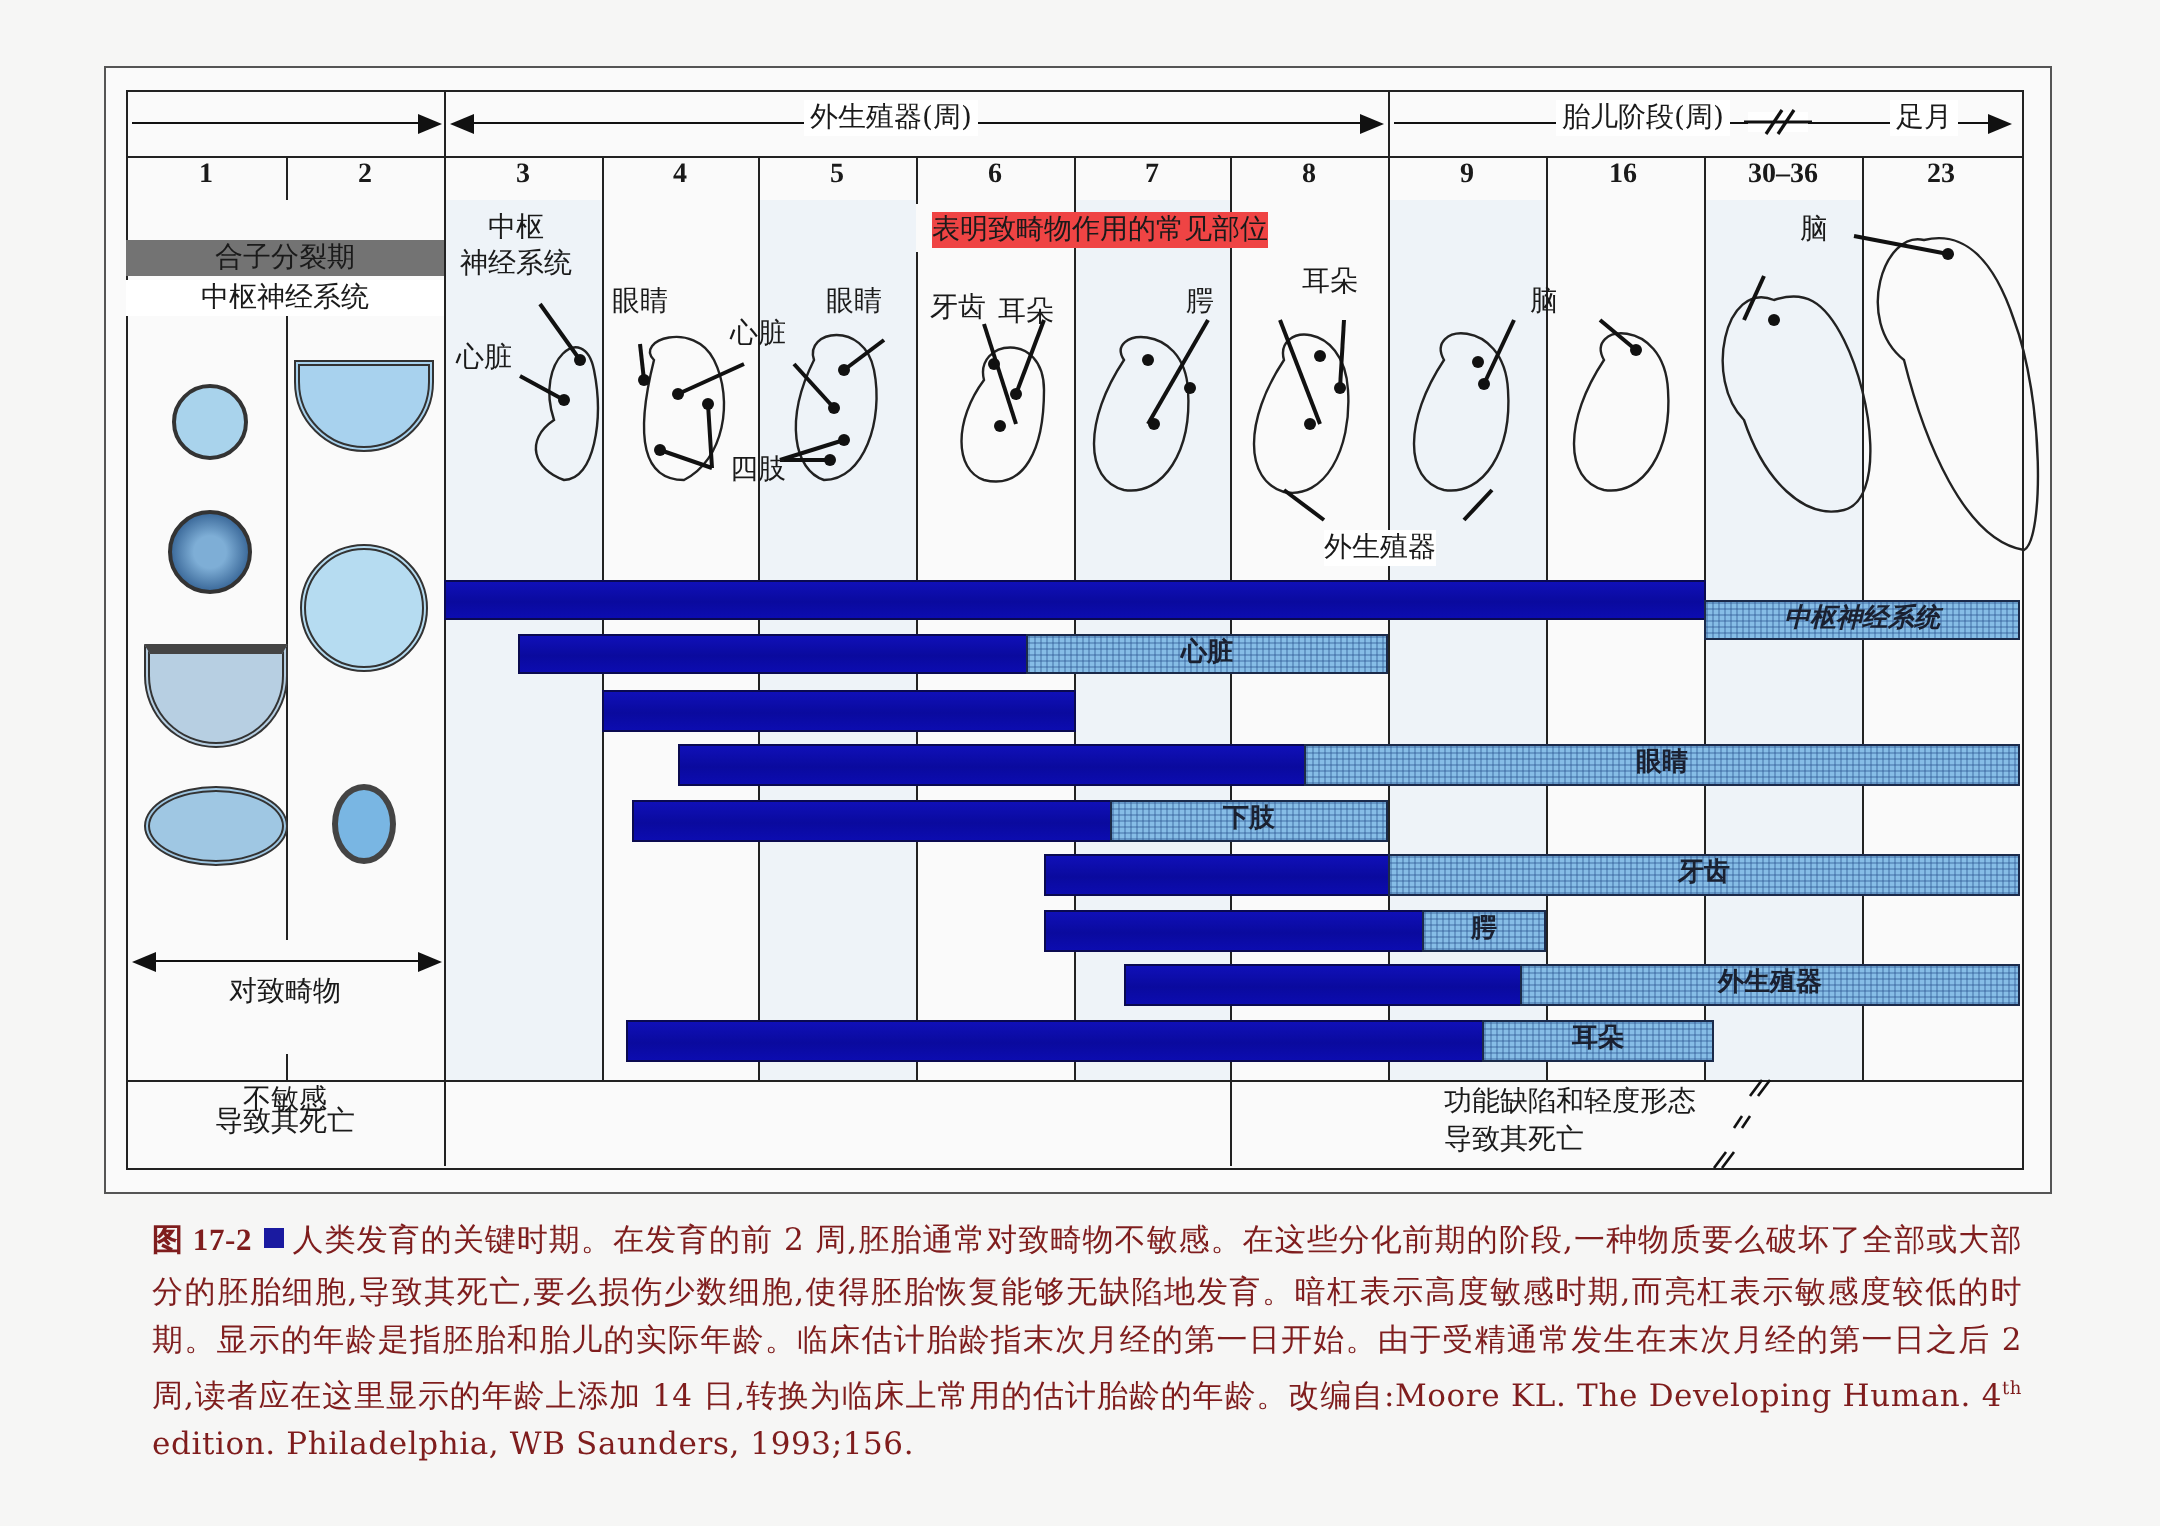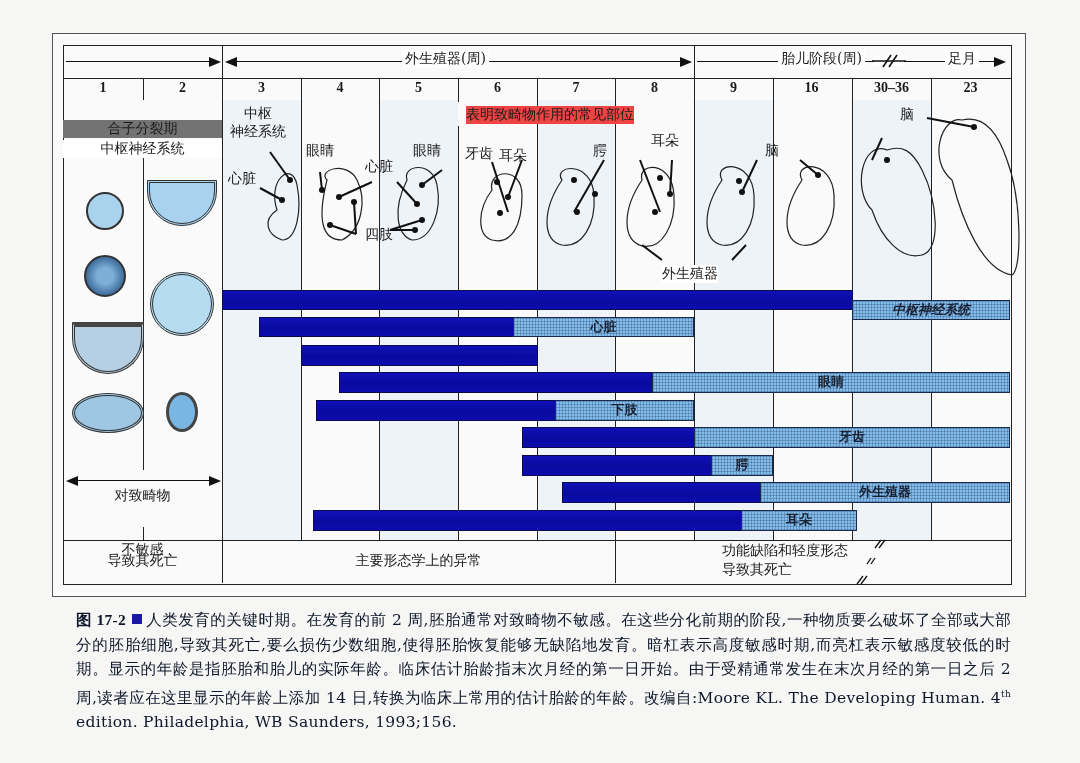--- a/index.html
+++ b/index.html
@@ -16,21 +16,21 @@
   .lbl{position:absolute;font-size:14px;white-space:nowrap;}
   .lbl.b{font-weight:normal;}
   .bar-dark{position:absolute;background:linear-gradient(#1010b8,#0a0a9e 55%,#0c0cb0);border:1.4px solid #0a0a50;box-sizing:border-box;}
   .bar-light{position:absolute;box-sizing:border-box;border:1.4px solid #1b2a4a;
     background-color:#86bde6;
     background-image:linear-gradient(rgba(40,80,140,.35) 1px,transparent 1px),linear-gradient(90deg,rgba(40,80,140,.35) 1px,transparent 1px);
     background-size:3px 3px;
     font-size:13px;font-weight:bold;text-align:center;color:#1a2030;line-height:18px;font-family:"DejaVu Sans",sans-serif;}
   .arrow-head-r{position:absolute;width:0;height:0;border-top:5px solid transparent;border-bottom:5px solid transparent;border-left:12px solid #111;}
   .arrow-head-l{position:absolute;width:0;height:0;border-top:5px solid transparent;border-bottom:5px solid transparent;border-right:12px solid #111;}
-  .caption{position:absolute;left:76px;top:608px;width:935px;font-size:15.5px;line-height:24.5px;color:#0f172a;letter-spacing:.3px;text-align:justify;}
+  .caption{position:absolute;left:76px;top:608px;width:935px;font-size:15.5px;line-height:24.5px;color:#7f1d1d;letter-spacing:.3px;text-align:justify;}
   .caption .fig{font-weight:bold;font-family:"Liberation Serif",serif;}
   .caption .sq{display:inline-block;width:10px;height:10px;background:#1a1aa0;margin:0 4px 0 6px;vertical-align:1px;}
   .caption sup{font-size:9px;}
   svg{position:absolute;overflow:visible;}
   .cell{position:absolute;border-radius:50%;}
 </style>
 </head>
 <body>
 
 <div class="page">
@@ -210,21 +210,20 @@
   <div class="bar-dark" style="left:522px;top:455px;width:190px;height:21px;"></div>
   <div class="bar-light" style="left:711px;top:455px;width:62px;height:21px;">腭</div>
 
   <div class="bar-dark" style="left:562px;top:482px;width:199px;height:21px;"></div>
   <div class="bar-light" style="left:760px;top:482px;width:250px;height:21px;">外生殖器</div>
 
   <div class="bar-dark" style="left:313px;top:510px;width:429px;height:21px;"></div>
   <div class="bar-light" style="left:741px;top:510px;width:116px;height:21px;">耳朵</div>
 
   <div class="lbl" style="left:63px;top:552px;width:159px;text-align:center;">导致其死亡</div>
-  <div class="lbl" style="left:222px;top:552px;width:393px;text-align:center;">主要形态学上的异常</div>
   <div class="lbl" style="left:722px;top:542px;">功能缺陷和轻度形态</div>
   <div class="lbl" style="left:722px;top:561px;">导致其死亡</div>
   <svg style="left:855px;top:540px;" width="30" height="44">
     <line x1="20" y1="8" x2="26" y2="0" stroke="#111" stroke-width="1.3"></line>
       <line x1="24" y1="8" x2="30" y2="0" stroke="#111" stroke-width="1.3"></line>
     <line x1="12" y1="24" x2="16" y2="18" stroke="#111" stroke-width="1.3"></line>
       <line x1="16" y1="24" x2="20" y2="18" stroke="#111" stroke-width="1.3"></line>
     <line x1="2" y1="44" x2="8" y2="36" stroke="#111" stroke-width="1.3"></line>
       <line x1="6" y1="44" x2="12" y2="36" stroke="#111" stroke-width="1.3"></line>
   </svg>

